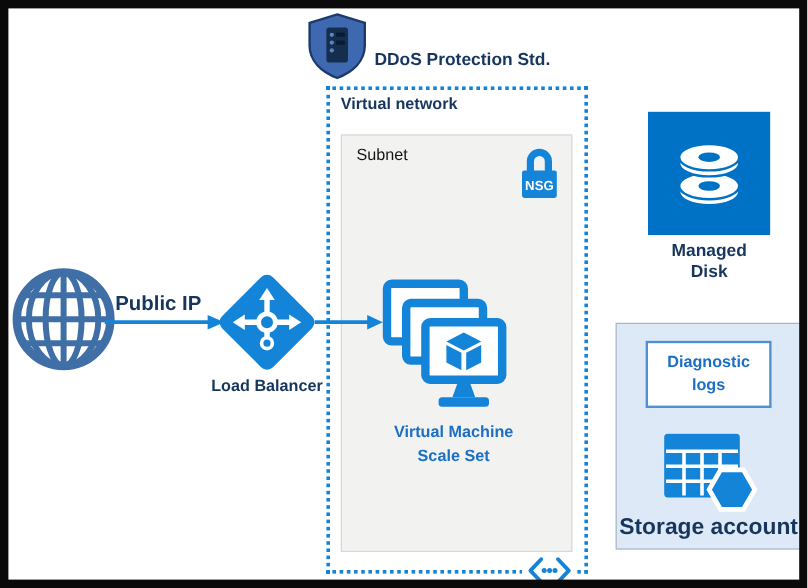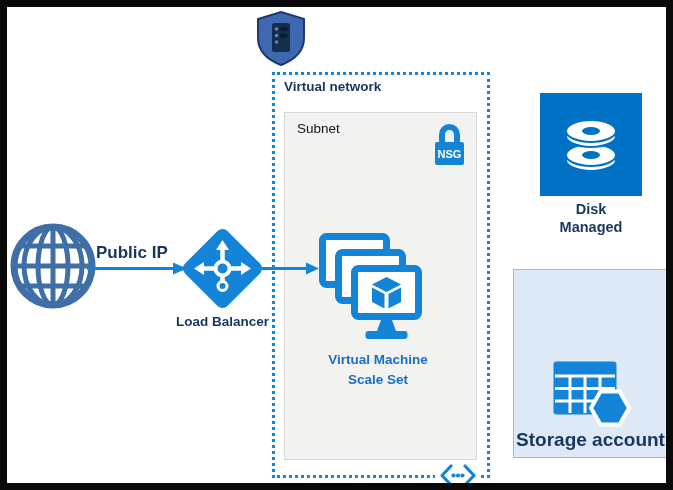--- a/index.html
+++ b/index.html
@@ -54,20 +54,21 @@
     <svg width="50" height="57" viewBox="0 0 50 57">
       <path d="M25 2 L48 9 V28 C48 41 38 50 25 55 C12 50 2 41 2 28 V9 Z" fill="#3e68b0" stroke="#1c3a6d" stroke-width="2"></path>
       <rect x="16" y="13" width="18" height="29" rx="2.5" fill="#152e4d"></rect>
       <circle cx="20.5" cy="19" r="1.8" fill="#5b83c0"></circle>
       <circle cx="20.5" cy="25.5" r="1.8" fill="#5b83c0"></circle>
       <circle cx="20.5" cy="32" r="1.8" fill="#5b83c0"></circle>
       <rect x="24" y="17" width="7.5" height="3.6" rx="1" fill="#0a1c33"></rect>
       <rect x="24" y="23.7" width="7.5" height="3.6" rx="1" fill="#0a1c33"></rect>
     </svg>
   </div>
+  <div class="abs navy ddos-label">DDoS Protection Std.</div>
 
   <div class="abs vnet-box"></div>
   <div class="abs navy vnet-label">Virtual network</div>
 
   <div class="abs subnet-box"></div>
   <div class="abs subnet-label">Subnet</div>
 
   <div class="abs icon" style="left:433px;top:121px;">
     <svg width="33" height="46" viewBox="0 0 33 46">
       <path d="M9 23 V13.5 a7.5 7.5 0 0 1 15 0 V23" fill="none" stroke="#1484d8" stroke-width="6"></path>
@@ -141,25 +142,31 @@
       <rect width="102" height="103" fill="#0072c6"></rect>
       <ellipse cx="51" cy="67" rx="25" ry="11" fill="#fff" stroke="#0072c6" stroke-width="2"></ellipse>
       <ellipse cx="51" cy="62" rx="25" ry="11" fill="#fff" stroke="#0072c6" stroke-width="2"></ellipse>
       <ellipse cx="51" cy="62" rx="9" ry="4" fill="#0072c6"></ellipse>
       <ellipse cx="51" cy="43" rx="25" ry="11" fill="#fff" stroke="#0072c6" stroke-width="2"></ellipse>
       <ellipse cx="51" cy="38" rx="25" ry="11" fill="#fff" stroke="#0072c6" stroke-width="2"></ellipse>
       <ellipse cx="51" cy="38" rx="9" ry="4" fill="#0072c6"></ellipse>
     </svg>
   </div>
   <div class="abs navy center md-label">
+    <div>Managed</div>
     <div>Disk</div>
-    <div>Managed</div>
   </div>
 
   <div class="abs storage-panel"></div>
+  <div class="abs bluetxt diag-box">
+    <div>
+      <div>Diagnostic</div>
+      <div>logs</div>
+    </div>
+  </div>
   <div class="abs icon" style="left:553px;top:361px;">
     <svg width="80" height="70" viewBox="0 0 80 70">
       <rect x="0.5" y="0.5" width="63" height="53" rx="3" fill="#1484d8"></rect>
       <line x1="2" y1="15" x2="62" y2="15" stroke="#fff" stroke-width="3"></line>
       <line x1="2" y1="27.5" x2="62" y2="27.5" stroke="#fff" stroke-width="3"></line>
       <line x1="2" y1="40" x2="62" y2="40" stroke="#fff" stroke-width="3"></line>
       <line x1="17" y1="15" x2="17" y2="52" stroke="#fff" stroke-width="3"></line>
       <line x1="32" y1="15" x2="32" y2="52" stroke="#fff" stroke-width="3"></line>
       <line x1="47" y1="15" x2="47" y2="52" stroke="#fff" stroke-width="3"></line>
       <polygon points="76,47 66.5,63.5 47.5,63.5 38,47 47.5,30.5 66.5,30.5" fill="#1484d8" stroke="#fff" stroke-width="4"></polygon>

